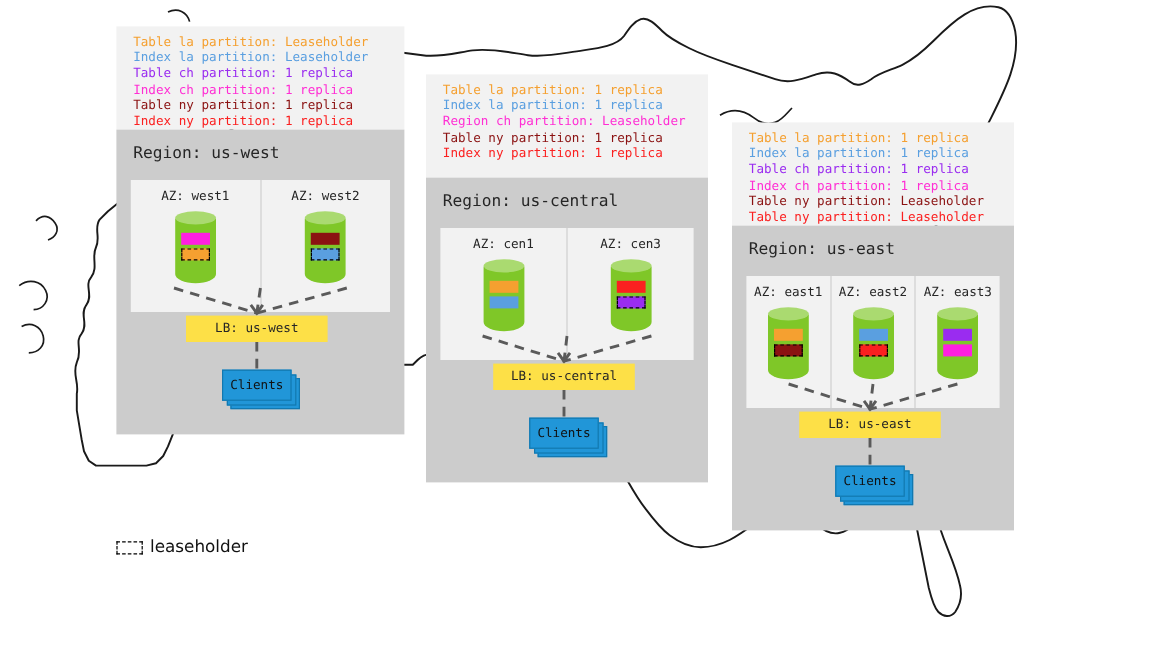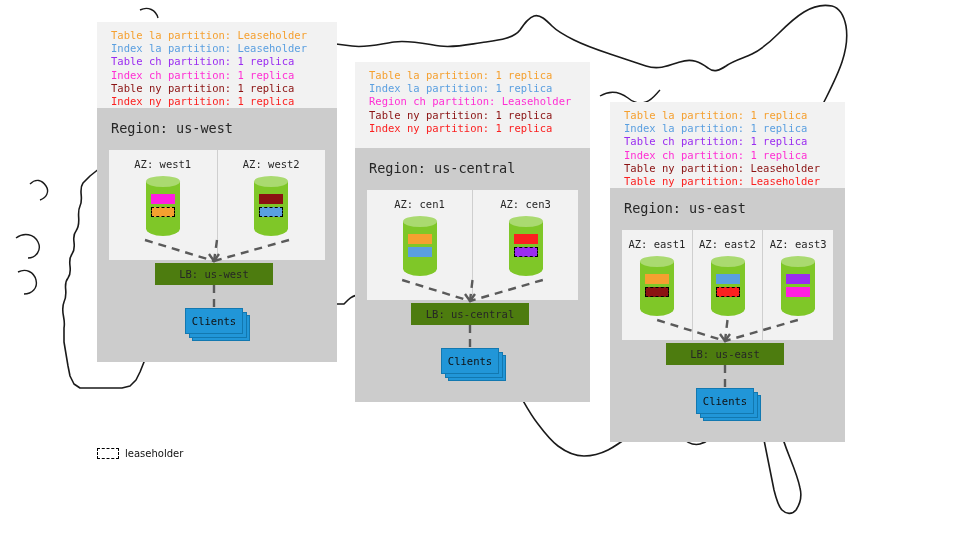--- a/index.html
+++ b/index.html
@@ -66,42 +66,42 @@
     position:absolute;left:50%;transform:translateX(-50%);
     box-sizing:border-box;
   }
   .bar.lease{border:1.6px dashed #000;}
 
   
   .conn{position:absolute;overflow:visible;}
 
   .lb{
     position:absolute;
-    background:#4d7c0f;
+    background:#fde047;
     display:flex;align-items:center;justify-content:center;
     font-size:10.5px;color:#262626;white-space:pre;
     box-sizing:border-box;
   }
 
   .clients-stack{position:absolute;}
   .clients-stack .sheet{
     position:absolute;background:#2196d8;border:1.2px solid #1278b0;
     box-sizing:border-box;
   }
   .clients-stack .front{
     position:absolute;left:0;top:0;
     background:#2196d8;border:1.2px solid #1278b0;
     display:flex;align-items:center;justify-content:center;
     font-size:10.5px;color:#111;white-space:pre;box-sizing:border-box;
   }
 
   
   #key{position:absolute;left:97px;top:448px;display:flex;align-items:center;gap:6px;}
   #key .swatch{width:22px;height:11px;border:1.5px dashed #000;background:#fff;box-sizing:border-box;}
-  #key .kl{font-size:10px;color:#111;white-space:pre;
+  #key .kl{font-size:14px;color:#111;white-space:pre;
     font-family:"DejaVu Sans","Liberation Sans",sans-serif;}
 </style>
 </head>
 <body>
 
 <div id="stage">
 
   <svg id="map" viewBox="0 0 960 540" preserveAspectRatio="none" aria-hidden="true">
     <path fill="none" stroke="#1a1a1a" stroke-width="1.6" stroke-linejoin="round" d="M 64 328
          C 66 318, 60 312, 64 302

